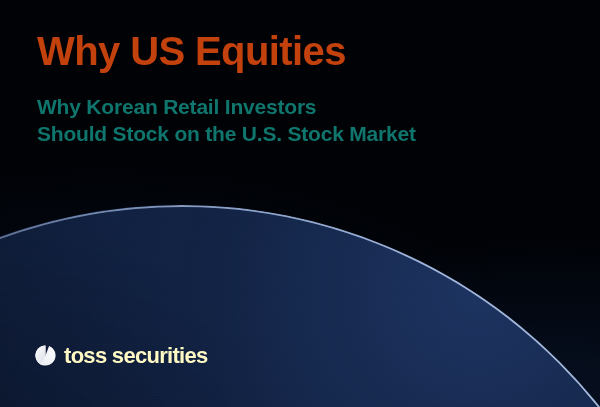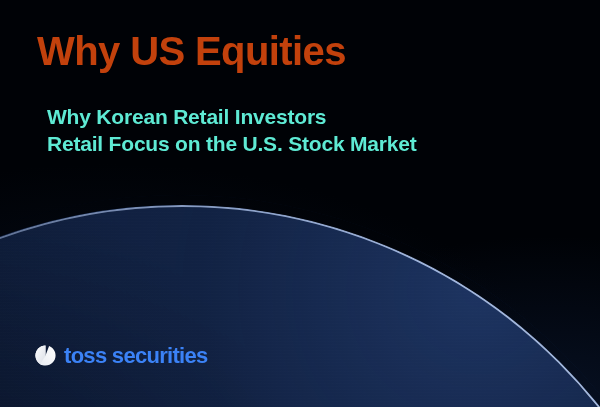--- a/index.html
+++ b/index.html
@@ -114,26 +114,26 @@
     line-height: 44px;
     font-weight: bold;
     letter-spacing: -0.6px;
     color: #c2410c;
     white-space: nowrap;
   }
   .subhead {
     position: absolute;
     left: 37px;
     top: 93px;
-    margin: 10px;
+    margin: 0;
     font-size: 21px;
     line-height: 27px;
     font-weight: bold;
     letter-spacing: -0.2px;
-    color: #5eead4;
+    color: #0f766e;
   }
   .subhead .sub-line { display: block; white-space: nowrap; }
 
   
   .logo {
     position: absolute;
     left: 34px;
     top: 344px;
     display: flex;
     align-items: center;
@@ -143,21 +143,21 @@
     width: 23px;
     height: 23px;
     display: block;
     flex: 0 0 auto;
   }
   .logo-text {
     font-size: 22px;
     line-height: 23px;
     font-weight: bold;
     letter-spacing: -0.7px;
-    color: #3b82f6;
+    color: #fef9c3;
     white-space: nowrap;
   }
 </style>
 </head>
 <body>
 
 <div id="slide">
 
   <div class="space-bg"></div>
 
@@ -166,21 +166,21 @@
     <div class="planet-body"></div>
     <div class="planet-shade"></div>
     <div class="planet-grain"></div>
     <div class="planet-rim"></div>
   </div>
 
   <h1 class="headline">Why US Equities</h1>
 
   <p class="subhead">
     <span class="sub-line">Why Korean Retail Investors</span>
-    <span class="sub-line">Retail Focus on the U.S. Stock Market</span>
+    <span class="sub-line">Should Stock on the U.S. Stock Market</span>
   </p>
 
   <div class="logo">
     <svg class="logo-mark" viewBox="0 0 48 48" aria-hidden="true">
       <defs>
         <linearGradient id="markLeft" x1="0" y1="0" x2="1" y2="1">
           <stop offset="0%" stop-color="#ffffff"></stop>
           <stop offset="100%" stop-color="#d9dde6"></stop>
         </linearGradient>
         <linearGradient id="markRight" x1="1" y1="0" x2="0" y2="1">

